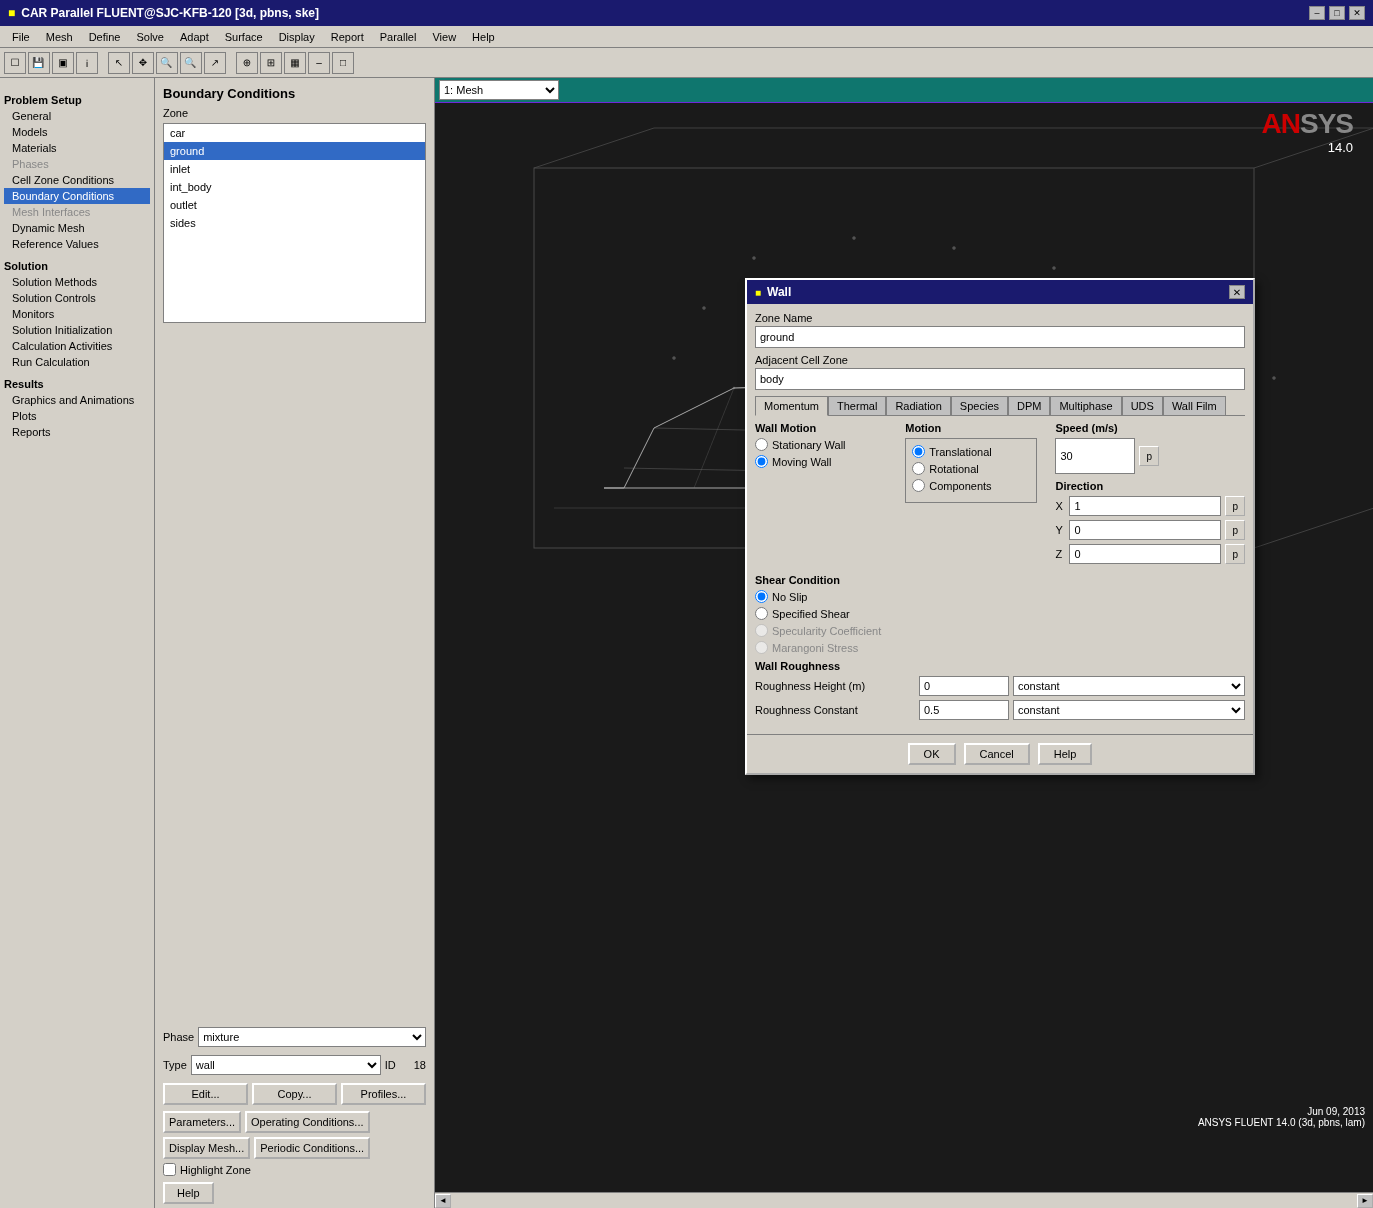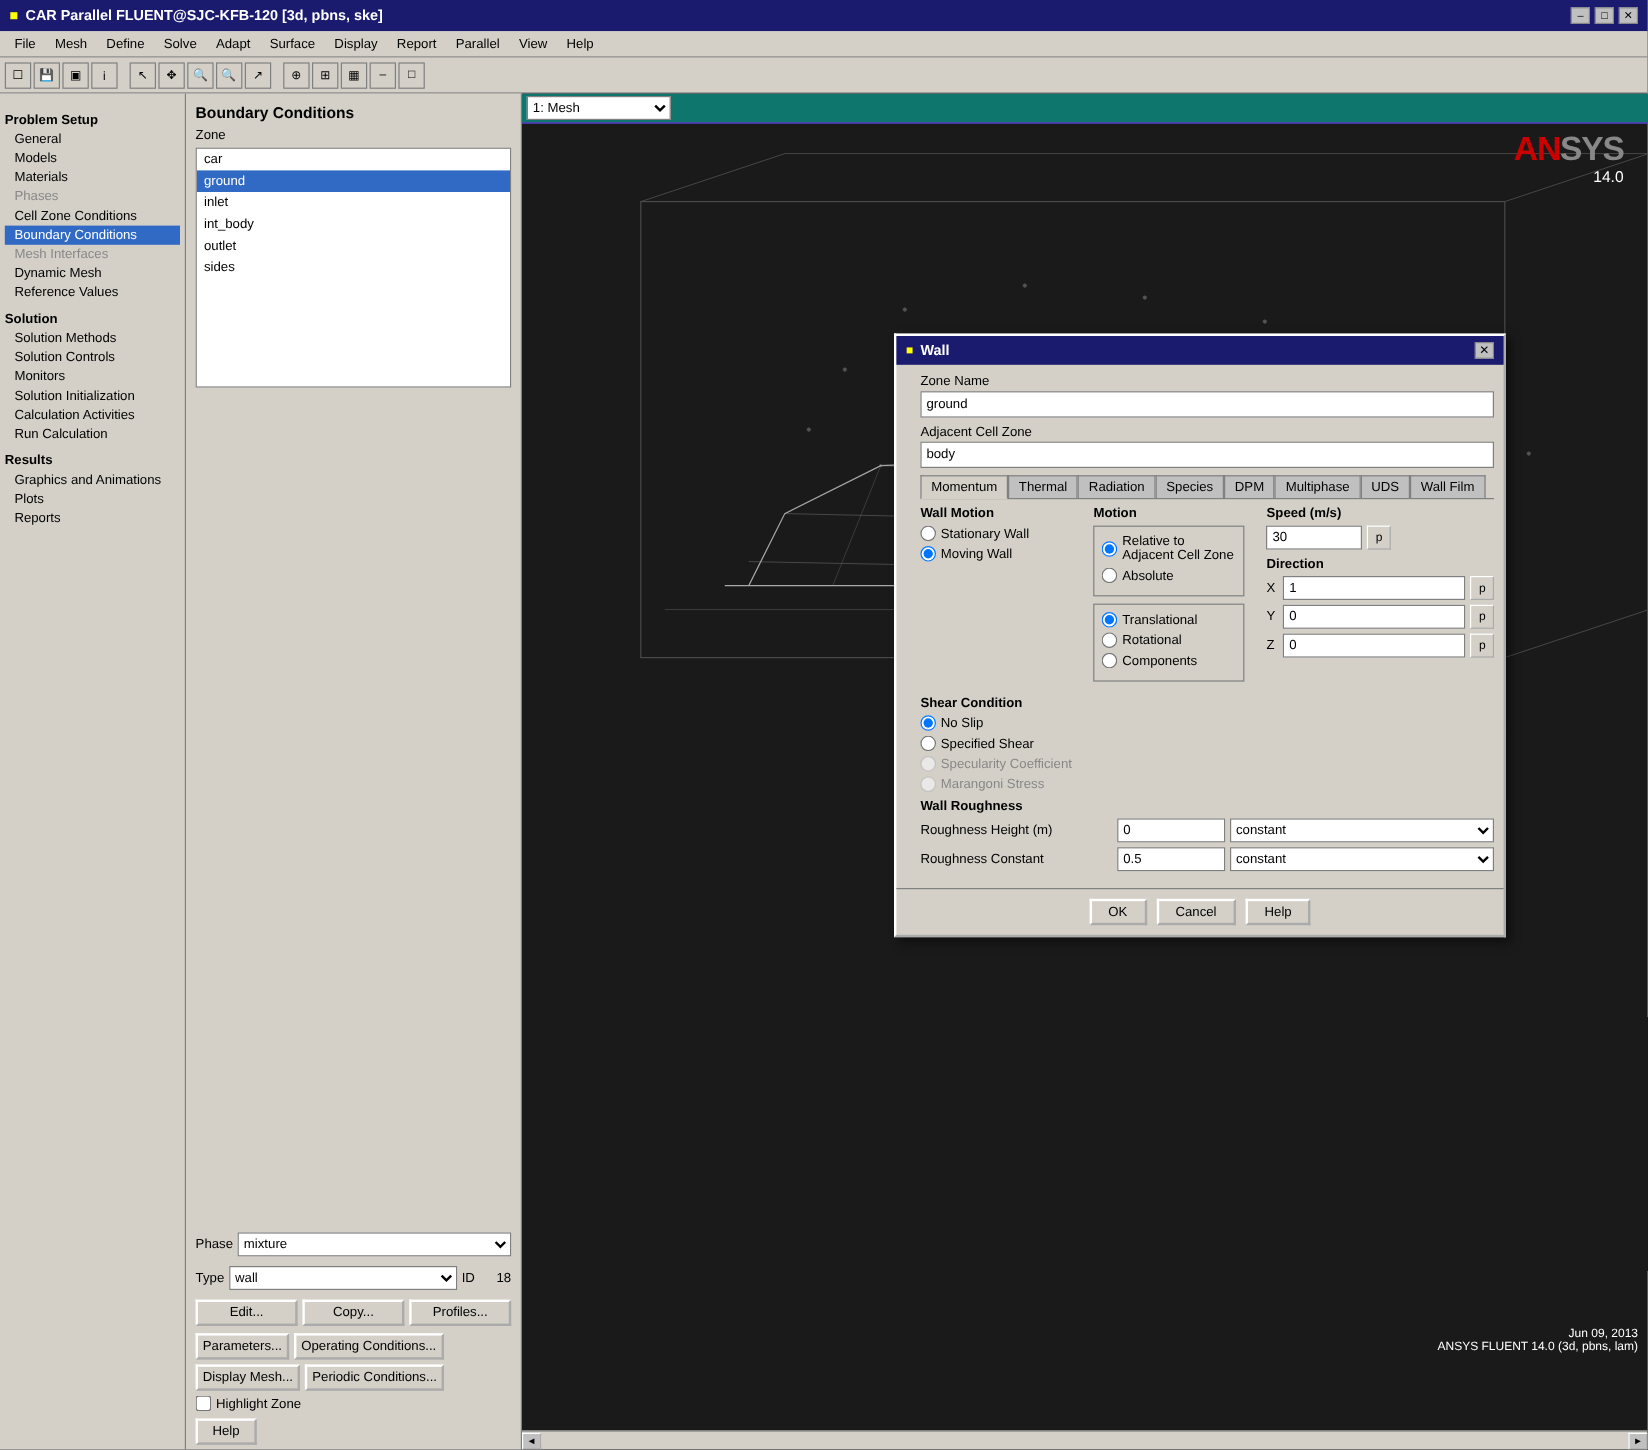--- a/index.html
+++ b/index.html
@@ -254,21 +254,21 @@
     }
     .modal-title { font-size: 12px; font-weight: bold; }
     .modal-close-btn {
       background: #c0c0c0;
       border: 1px solid #888;
       width: 16px; height: 14px;
       cursor: pointer;
       font-size: 10px;
       display: flex; align-items: center; justify-content: center;
     }
-    .modal-content { padding: 8px; margin-left: 12px; }
+    .modal-content { padding: 8px; }
     .field-label { font-size: 11px; margin-bottom: 2px; }
     .field-input {
       width: 100%;
       border: 1px solid #808080;
       background: white;
       height: 22px;
       padding: 2px 4px;
       font-size: 11px;
       margin-bottom: 6px;
     }
@@ -324,21 +324,21 @@
     }
     .speed-input-row {
       display: flex;
       align-items: center;
       gap: 4px;
     }
     .speed-input {
       width: 80px;
       border: 1px solid #808080;
       background: white;
-      height: 20px;
+      height: 36px;
       padding: 2px 4px;
       font-size: 11px;
     }
     .p-btn {
       background: #d4d0c8;
       border: 1px outset #fff;
       font-size: 10px;
       padding: 1px 6px;
       cursor: pointer;
       height: 20px;
@@ -651,30 +651,20 @@
                 <span>Stationary Wall</span>
               </div>
               <div class="radio-item">
                 <input type="radio" name="wallMotion" checked="" style="">
                 <span>Moving Wall</span>
               </div>
             </div>
 
             <div class="section-col">
               <div class="section-title">Motion</div>
-              <div class="subsection">
-                <div class="radio-item">
-                  <input type="radio" name="motionRef" checked="" style="">
-                  <span>Relative to Adjacent Cell Zone</span>
-                </div>
-                <div class="radio-item">
-                  <input type="radio" name="motionRef" style="">
-                  <span>Absolute</span>
-                </div>
-              </div>
               <div class="subsection">
                 <div class="radio-item">
                   <input type="radio" name="motionType" checked="" style="">
                   <span>Translational</span>
                 </div>
                 <div class="radio-item">
                   <input type="radio" name="motionType" style="">
                   <span>Rotational</span>
                 </div>
                 <div class="radio-item">

